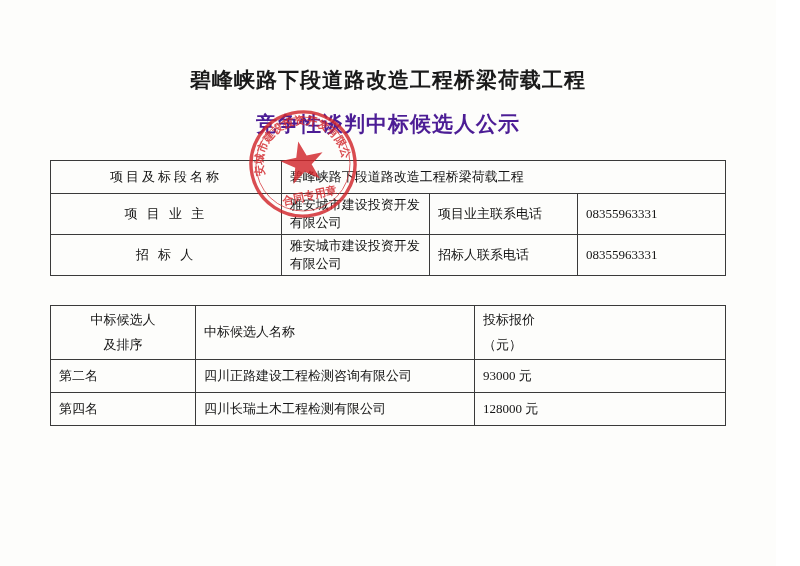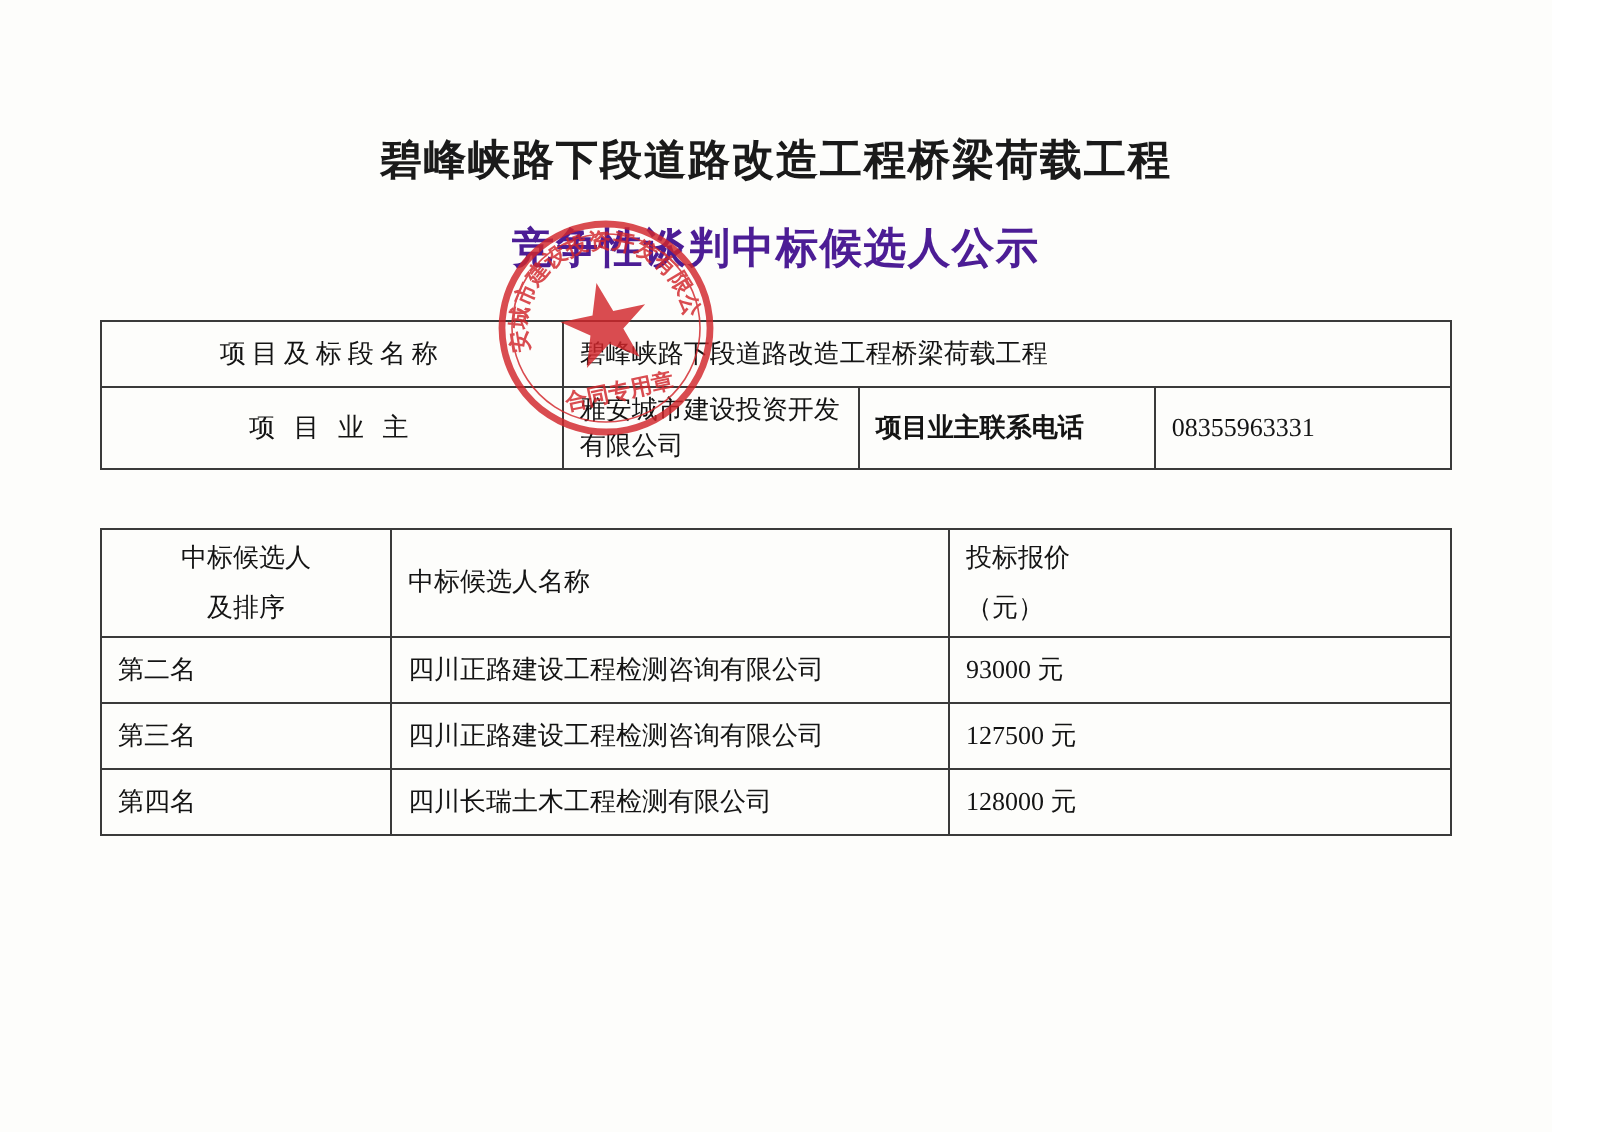--- a/index.html
+++ b/index.html
@@ -51,21 +51,21 @@
     font-size: 13px;
     padding: 2px 8px;
     vertical-align: middle;
     color: #141414;
   }
   .lbl {
     letter-spacing: 3px;
   }
   .c-w1 { width: 128px; }
   .c-w2 { width: 262px; }
-  .c-w3 { width: 132px; font-weight: bold; }
+  .c-w3 { width: 132px; }
   .c-w4 { width: 154px; }
   .center { text-align: center; font-family: Liberation Serif, serif; }
   .pad-l { padding-left: 10px; }
   .cand-head {
     height: 48px !important;
     line-height: 1.9;
   }
   .gap {
     height: 7px;
   }
@@ -117,20 +117,26 @@
       <tr>
         <td class="c-w1 lbl center">项目及标段名称</td>
         <td class="c-w2 pad-l" colspan="3">碧峰峡路下段道路改造工程桥梁荷载工程</td>
       </tr>
       <tr>
         <td class="c-w1 lbl center">项 目 业 主</td>
         <td class="c-w2 pad-l">雅安城市建设投资开发有限公司</td>
         <td class="c-w3 pad-l">项目业主联系电话</td>
         <td class="c-w4 pad-l">08355963331</td>
       </tr>
+      <tr>
+        <td class="c-w1 lbl center">招 标 人</td>
+        <td class="c-w2 pad-l">雅安城市建设投资开发有限公司</td>
+        <td class="c-w3 pad-l">招标人联系电话</td>
+        <td class="c-w4 pad-l">08355963331</td>
+      </tr>
     </tbody>
   </table>
 
   <div class="gap"></div>
 
   <table class="main">
     <tbody>
       <tr>
         <td class="c-w1 center cand-head">
           <div>中标候选人</div>
@@ -141,25 +147,20 @@
           <div>投标报价</div>
           <div>（元）</div>
         </td>
       </tr>
       <tr>
         <td class="c-w1 pad-l">第二名</td>
         <td class="c-w2 pad-l">四川正路建设工程检测咨询有限公司</td>
         <td class="pad-l" colspan="2">93000 元</td>
       </tr>
       <tr>
-        <td class="c-w1 pad-l">第三名</td>
-        <td class="c-w2 pad-l">四川正路建设工程检测咨询有限公司</td>
-        <td class="pad-l" colspan="2">127500 元</td>
-      </tr>
-      <tr>
         <td class="c-w1 pad-l">第四名</td>
         <td class="c-w2 pad-l">四川长瑞土木工程检测有限公司</td>
         <td class="pad-l" colspan="2">128000 元</td>
       </tr>
     </tbody>
   </table>
 
 </div>
 
 </body></html>

